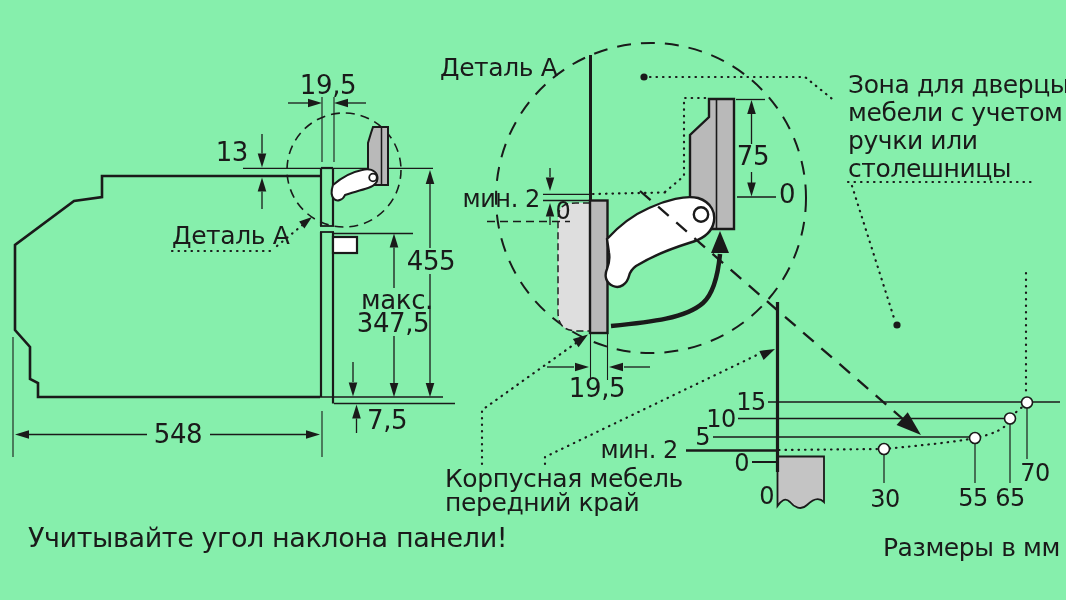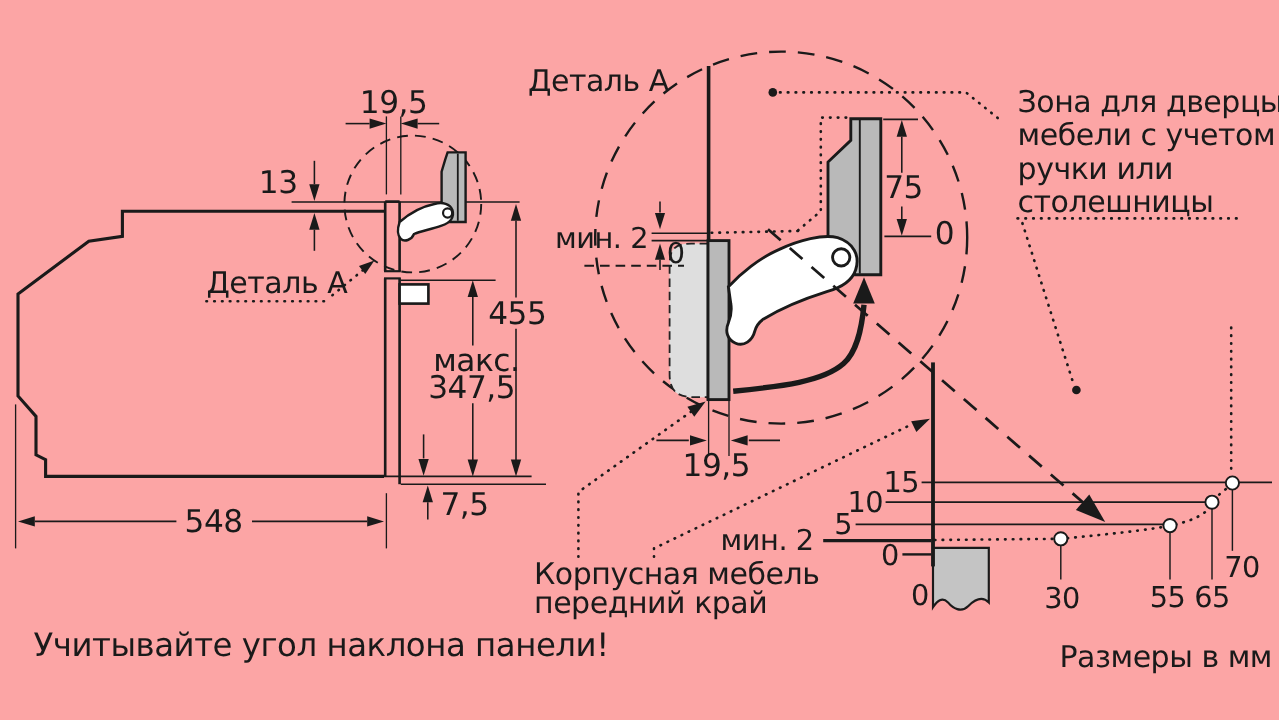--- a/index.html
+++ b/index.html
@@ -1,16 +1,16 @@
 <!DOCTYPE html>
 <html><head>
 <meta charset="utf-8">
 <style>
   html,body { margin:0; padding:0; background:#fff; }
-  #stage { position:relative; width:1066px; height:600px; background:#fca5a5; overflow:hidden; }
+  #stage { position:relative; width:1066px; height:600px; background:#86efac; overflow:hidden; }
   svg { display:block; }
   text { font-family:"DejaVu Sans","Liberation Sans",sans-serif; fill:#1a1a1a; letter-spacing:-0.4px; }
   .dim  { font-size:26px; }
   .dim2 { font-size:24px; }
   .para { font-size:25px; }
   .note { font-size:27px; }
   .ln   { stroke:#1a1a1a; fill:none; }
   .fat  { stroke-width:2.6; }
   .mid  { stroke-width:2.2; }
   .thin { stroke-width:1.3; }

